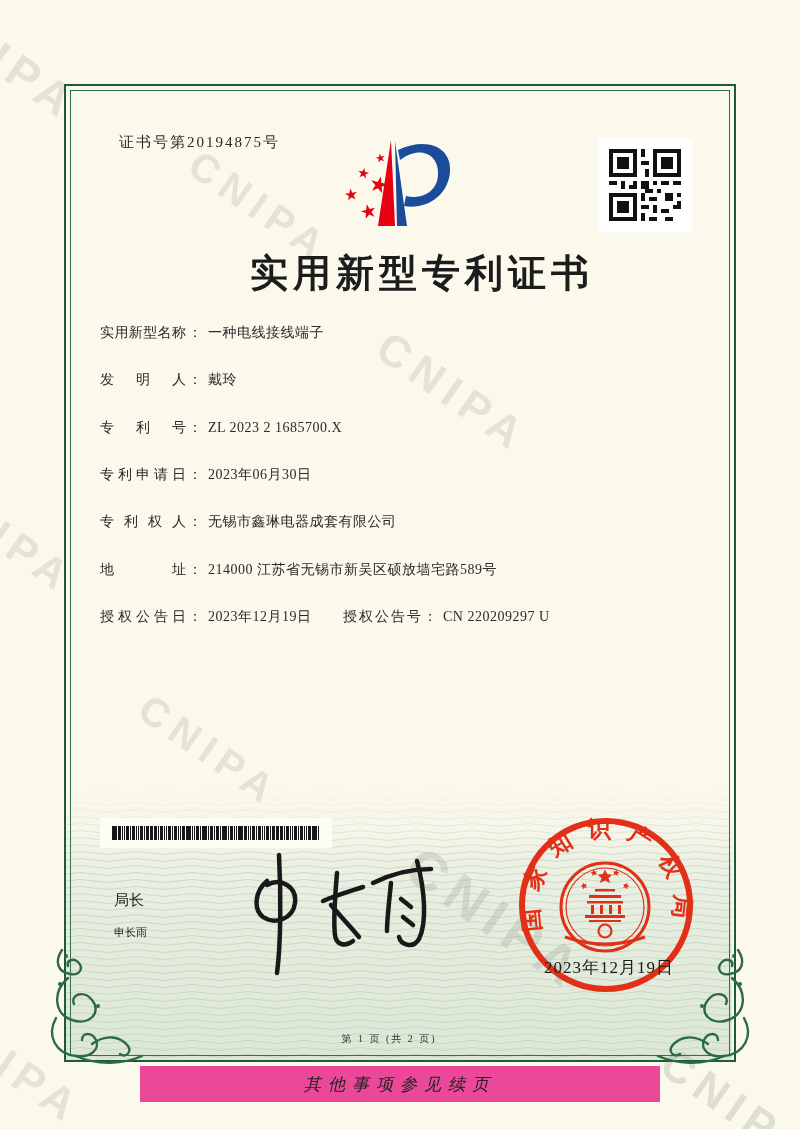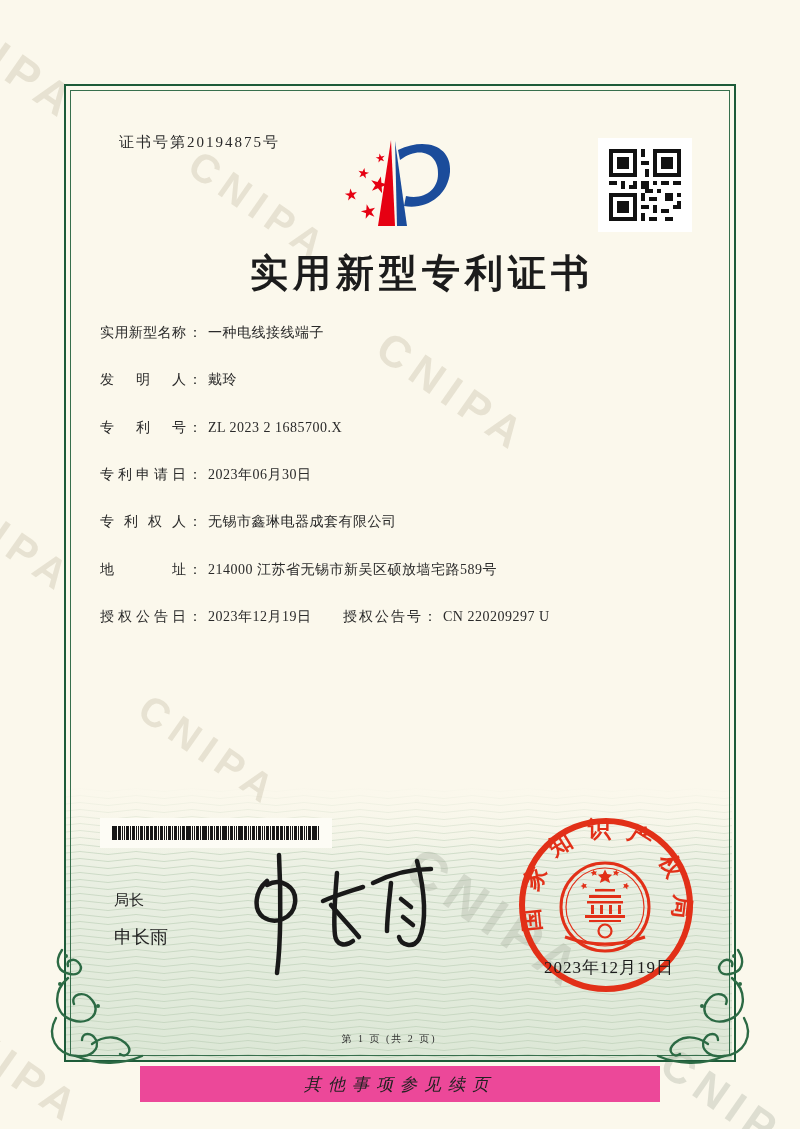--- a/index.html
+++ b/index.html
@@ -43,21 +43,21 @@
   .paras{position:absolute;left:100px;top:646px;width:602px;font-size:15px;line-height:29px;
          font-style:italic;color:#222;z-index:10;text-align:justify;}
   .paras p{margin:0 0 2px 0;text-indent:2em;}
   .barcode{position:absolute;left:112px;top:826px;width:208px;height:14px;z-index:10;
      background-image:
        repeating-linear-gradient(90deg,#161616 0 1px,transparent 1px 2px),
        repeating-linear-gradient(90deg,#161616 0 2px,transparent 2px 7px),
        repeating-linear-gradient(90deg,transparent 0 3px,#161616 3px 4px,transparent 4px 9px);}
   .director-label{position:absolute;left:114px;top:891px;font-size:15px;z-index:10;
      font-family:"Liberation Sans","DejaVu Sans",sans-serif;color:#222;}
-  .director-name{position:absolute;left:114px;top:925px;font-size:18px;z-index:10;
+  .director-name{position:absolute;left:114px;top:925px;font-size:11px;z-index:10;
      font-family:"Liberation Sans","DejaVu Sans",sans-serif;color:#222;}
   .signature{position:absolute;left:205px;top:843px;z-index:10;}
   .seal{position:absolute;left:505px;top:805px;z-index:11;}
   .seal text{font-family:"Liberation Serif","DejaVu Serif",serif;}
   .ornament{position:absolute;top:948px;z-index:6;}
   .orn-left{left:46px;}
   .orn-right{left:654px;transform:scaleX(-1);}
   .page-info{position:absolute;left:64px;top:1032px;width:650px;text-align:center;
              font-size:10px;letter-spacing:2px;color:#333;z-index:10;}
   .footer-strip{position:absolute;left:140px;top:1066px;width:520px;height:36px;background:#ec4899;

